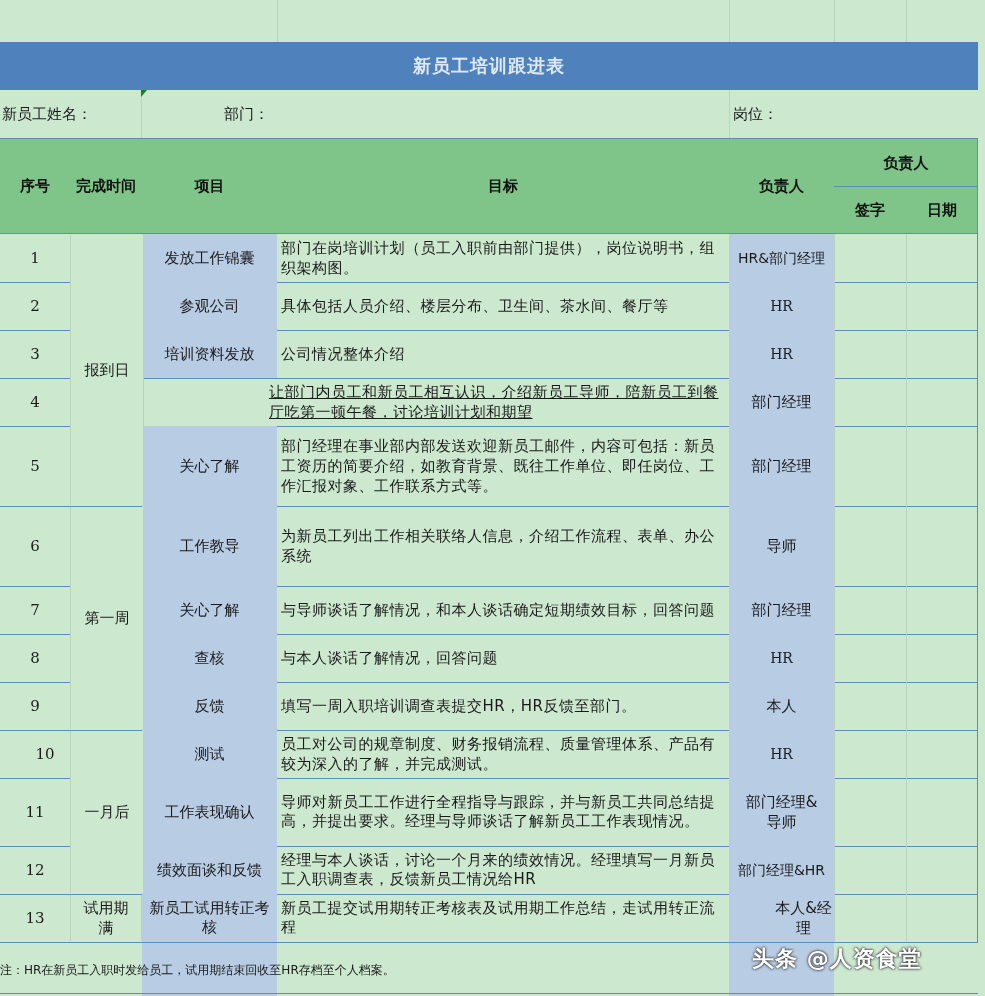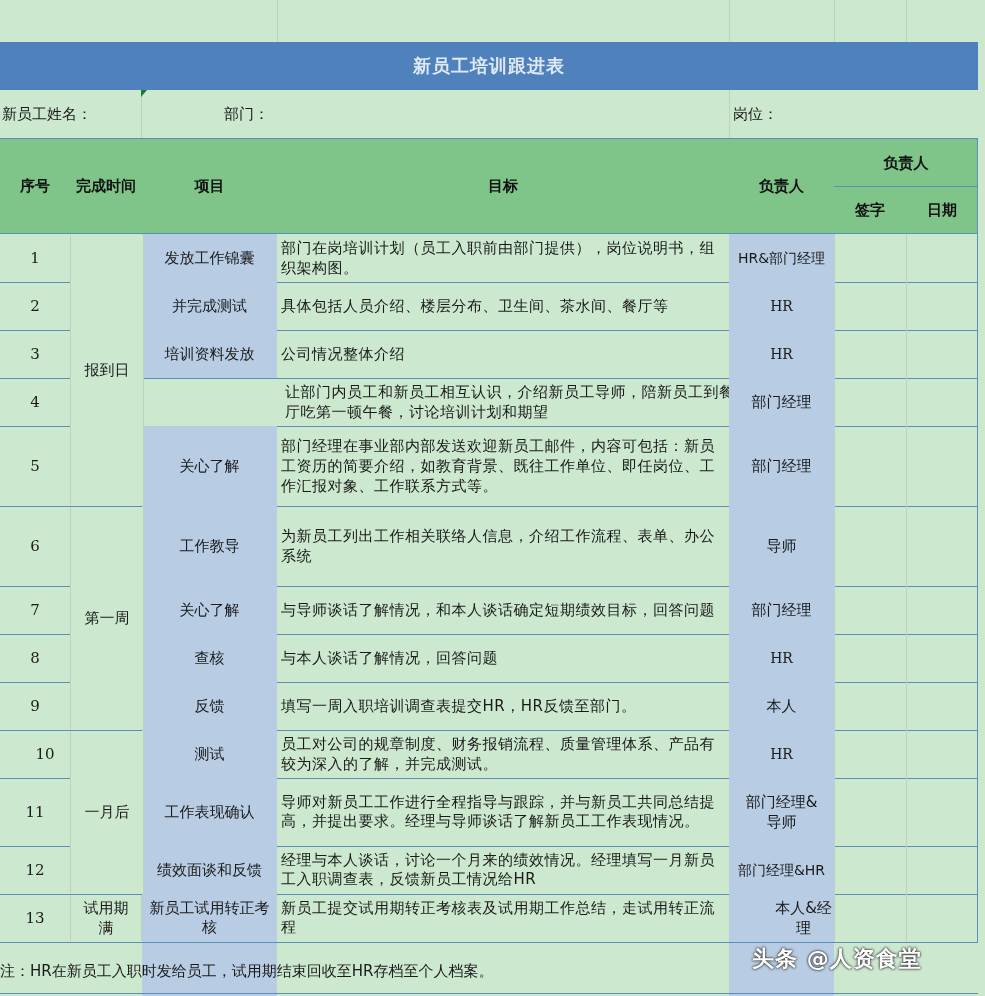--- a/index.html
+++ b/index.html
@@ -23,21 +23,21 @@
   .hcell { position:absolute; display:flex; align-items:center; justify-content:center;
     text-align:center; font-weight:bold; font-size:15px; line-height:1.25; color:#111; }
   .row { position:absolute; left:0; width:978px; border-bottom:1px solid #5a8fb8; }
   .cell { position:absolute; top:0; bottom:0; display:flex; align-items:center; box-sizing:border-box; font-size:15px; line-height:1.35; }
   .c-center { justify-content:center; text-align:center; }
   .blue { background:#b8cce4; }
   .goal { padding:0 6px 0 4px; text-align:left; justify-content:flex-start; letter-spacing:0.5px; }
   .num { font-family:"DejaVu Serif","Liberation Serif",serif; font-size:15px; }
   .phase { position:absolute; left:70px; width:72px; display:flex; align-items:center; justify-content:center; text-align:center; font-size:15px; line-height:1.35; background:#cce8cf; border-right:1px solid #b9d3bd; border-left:1px solid #b9d3bd; }
   .sep-line { position:absolute; height:1px; background:#5a8fb8; }
-  .note { left:0; top:962px; font-size:15px; white-space:nowrap; }
+  .note { left:0; top:962px; font-size:12px; white-space:nowrap; }
   .watermark { left:752px; top:944px; color:#fff; font-size:22px; font-weight:bold;
     text-shadow:0 0 3px #333, 0 0 2px #333; letter-spacing:1px; }
   .green-mark { left:141px; top:90px; width:0; height:0; border-top:7px solid #1e7b34; border-right:6px solid transparent; }
 </style>
 </head>
 <body>
 
 <div class="vline" style="left:277px; top:0; height:42px;"></div>
 <div class="vline" style="left:729px; top:0; height:42px;"></div>
 <div class="vline" style="left:834px; top:0; height:42px;"></div>
@@ -71,37 +71,37 @@
 <div class="row" style="top:234px; height:48px;">
   <div class="cell c-center num" style="left:0; width:70px;">1</div>
   <div class="cell c-center blue" style="left:142px; width:135px;">发放工作锦囊</div>
   <div class="cell goal" style="left:277px; width:452px;">部门在岗培训计划（员工入职前由部门提供），岗位说明书，组织架构图。</div>
   <div class="cell c-center blue" style="left:729px; width:105px; font-size:14px;">HR&amp;部门经理</div>
   <div class="cell" style="left:834px; width:72px; border-left:1px solid #b9d3bd;"></div>
   <div class="cell" style="left:906px; width:72px; border-left:1px solid #b9d3bd; border-right:1px solid #5a8fb8;"></div>
 </div>
 <div class="row" style="top:282px; height:48px;">
   <div class="cell c-center num" style="left:0; width:70px;">2</div>
-  <div class="cell c-center blue" style="left:142px; width:135px;">并完成测试</div>
+  <div class="cell c-center blue" style="left:142px; width:135px;">参观公司</div>
   <div class="cell goal" style="left:277px; width:452px;">具体包括人员介绍、楼层分布、卫生间、茶水间、餐厅等</div>
   <div class="cell c-center blue num" style="left:729px; width:105px; font-size:14px;">HR</div>
   <div class="cell" style="left:834px; width:72px; border-left:1px solid #b9d3bd;"></div>
   <div class="cell" style="left:906px; width:72px; border-left:1px solid #b9d3bd; border-right:1px solid #5a8fb8;"></div>
 </div>
 <div class="row" style="top:330px; height:48px;">
   <div class="cell c-center num" style="left:0; width:70px;">3</div>
   <div class="cell c-center blue" style="left:142px; width:135px;">培训资料发放</div>
   <div class="cell goal" style="left:277px; width:452px;">公司情况整体介绍</div>
   <div class="cell c-center blue num" style="left:729px; width:105px; font-size:14px;">HR</div>
   <div class="cell" style="left:834px; width:72px; border-left:1px solid #b9d3bd;"></div>
   <div class="cell" style="left:906px; width:72px; border-left:1px solid #b9d3bd; border-right:1px solid #5a8fb8;"></div>
 </div>
 <div class="row" style="top:378px; height:48px;">
   <div class="cell c-center num" style="left:0; width:70px;">4</div>
-  <div class="cell goal" style="left:281px; width:468px;">让部门内员工和新员工相互认识，介绍新员工导师，陪新员工到餐厅吃第一顿午餐，讨论培训计划和期望</div>
+  <div class="cell goal" style="left:265px; width:468px;text-decoration:underline;">让部门内员工和新员工相互认识，介绍新员工导师，陪新员工到餐厅吃第一顿午餐，讨论培训计划和期望</div>
   <div class="cell c-center blue" style="left:729px; width:105px;">部门经理</div>
   <div class="cell" style="left:834px; width:72px; border-left:1px solid #b9d3bd;"></div>
   <div class="cell" style="left:906px; width:72px; border-left:1px solid #b9d3bd; border-right:1px solid #5a8fb8;"></div>
 </div>
 <div class="row" style="top:426px; height:80px;">
   <div class="cell c-center num" style="left:0; width:70px;">5</div>
   <div class="cell c-center blue" style="left:142px; width:135px;">关心了解</div>
   <div class="cell goal" style="left:277px; width:452px;">部门经理在事业部内部发送欢迎新员工邮件，内容可包括：新员工资历的简要介绍，如教育背景、既往工作单位、即任岗位、工作汇报对象、工作联系方式等。</div>
   <div class="cell c-center blue" style="left:729px; width:105px;">部门经理</div>
   <div class="cell" style="left:834px; width:72px; border-left:1px solid #b9d3bd;"></div>

